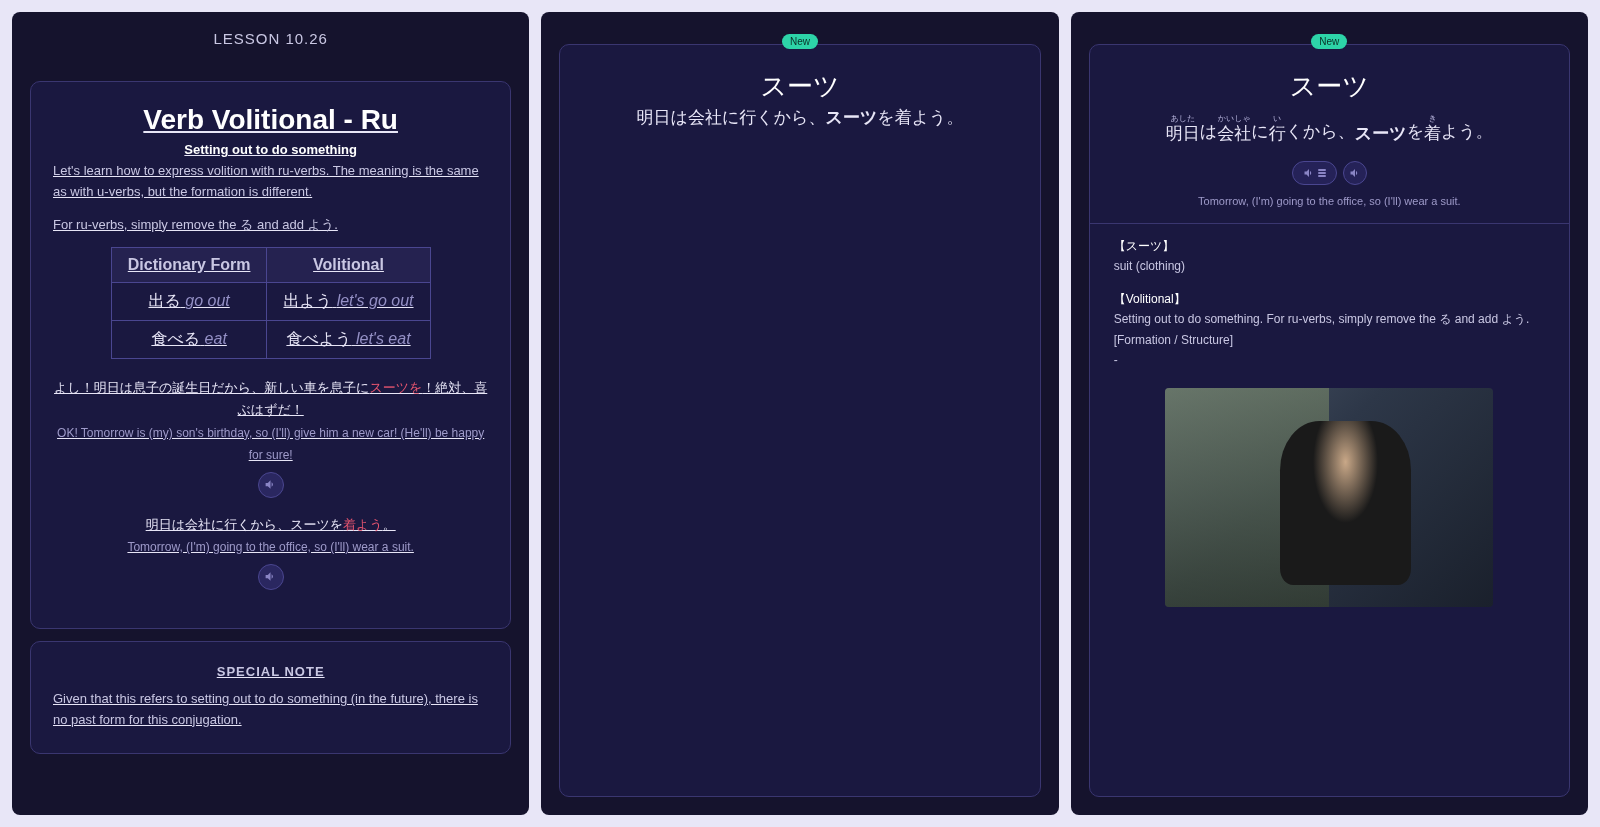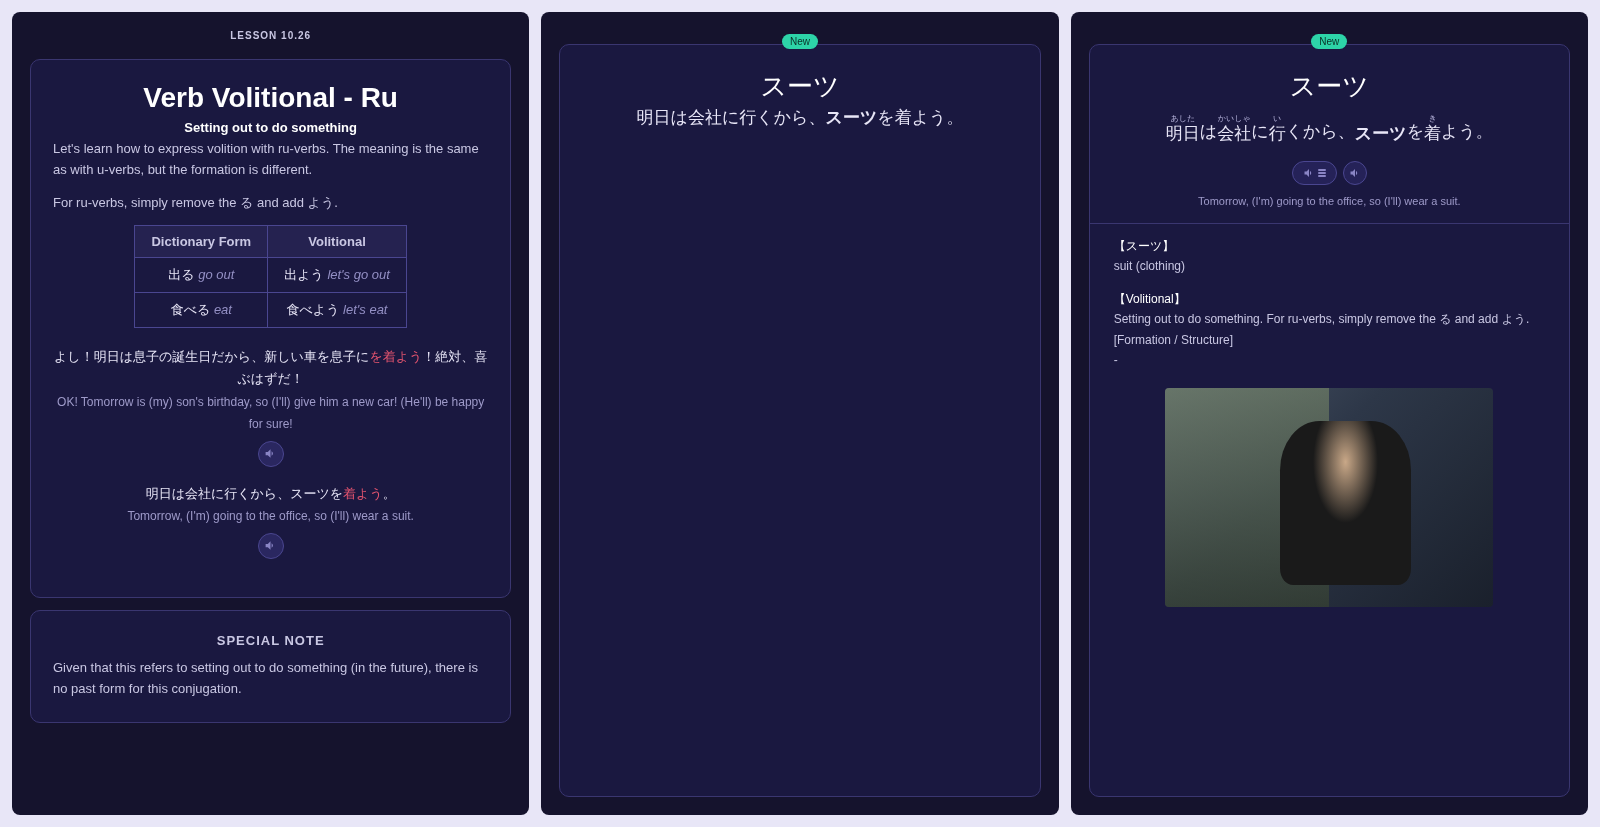--- a/index.html
+++ b/index.html
@@ -21,32 +21,33 @@
       flex: 1;
       padding: 18px;
       color: #e8e6f7;
       overflow: hidden;
       display: flex;
       flex-direction: column;
       position: relative;
     }
     .lesson-label {
       text-align: center;
-      font-size: 10px;
-      font-weight: 700;
+      font-size: 15px;
+      font-weight: 400;
       letter-spacing: 1px;
       color: #c9c7e3;
-      margin-bottom: 18px;
+      margin-bottom: 34px;
     }
     .card {
       background: #1a1840;
       border: 1px solid #3a3670;
       border-radius: 10px;
       padding: 22px;
       margin-bottom: 12px;
+      text-decoration: underline;
     }
     .card-title {
       text-align: center;
       font-size: 28px;
       font-weight: 700;
       color: #fff;
       margin-bottom: 6px;
     }
     .card-subtitle {
       text-align: center;
@@ -62,21 +63,21 @@
       margin-bottom: 12px;
     }
     .verb-table {
       margin: 0 auto 18px;
       border-collapse: collapse;
     }
     .verb-table th, .verb-table td {
       border: 1px solid #4a4690;
       padding: 8px 16px;
       text-align: center;
-      font-size: 13px;
+      font-size: 16px;
     }
     .verb-table th {
       background: #252250;
       font-weight: 600;
       color: #c9c7e3;
     }
     .verb-table td {
       color: #e8e6f7;
     }
     .verb-table .meaning {
@@ -285,21 +286,21 @@
           <td><span>出よう</span> <span class="meaning">let's go out</span></td>
         </tr>
         <tr>
           <td><span>食べる</span> <span class="meaning">eat</span></td>
           <td><span>食べよう</span> <span class="meaning">let's eat</span></td>
         </tr>
       </tbody>
     </table>
 
     <div class="example">
-      <span class="example-jp"><span>よし！明日は息子の誕生日だから、新しい車を息子に</span><span class="highlight">を着よう</span><span>！絶対、喜ぶはずだ！</span></span><br>
+      <span class="example-jp"><span>よし！明日は息子の誕生日だから、新しい車を息子に</span><span class="highlight">スーツを</span><span>！絶対、喜ぶはずだ！</span></span><br>
       <span class="example-en">OK! Tomorrow is (my) son's birthday, so (I'll) give him a new car! (He'll) be happy for sure!</span>
     </div>
     <div class="audio-btn">
       <svg viewBox="0 0 24 24" fill="currentColor">
           <path d="M3 9v6h4l5 5V4L7 9H3zm13.5 3A4.5 4.5 0 0014 7.97v8.05A4.5 4.5 0 0016.5 12z"></path>
         </svg>
     </div>
 
     <div class="example">
       <span class="example-jp"><span>明日は会社に行くから、スーツを</span><span class="highlight">着よう</span><span>。</span></span><br>

